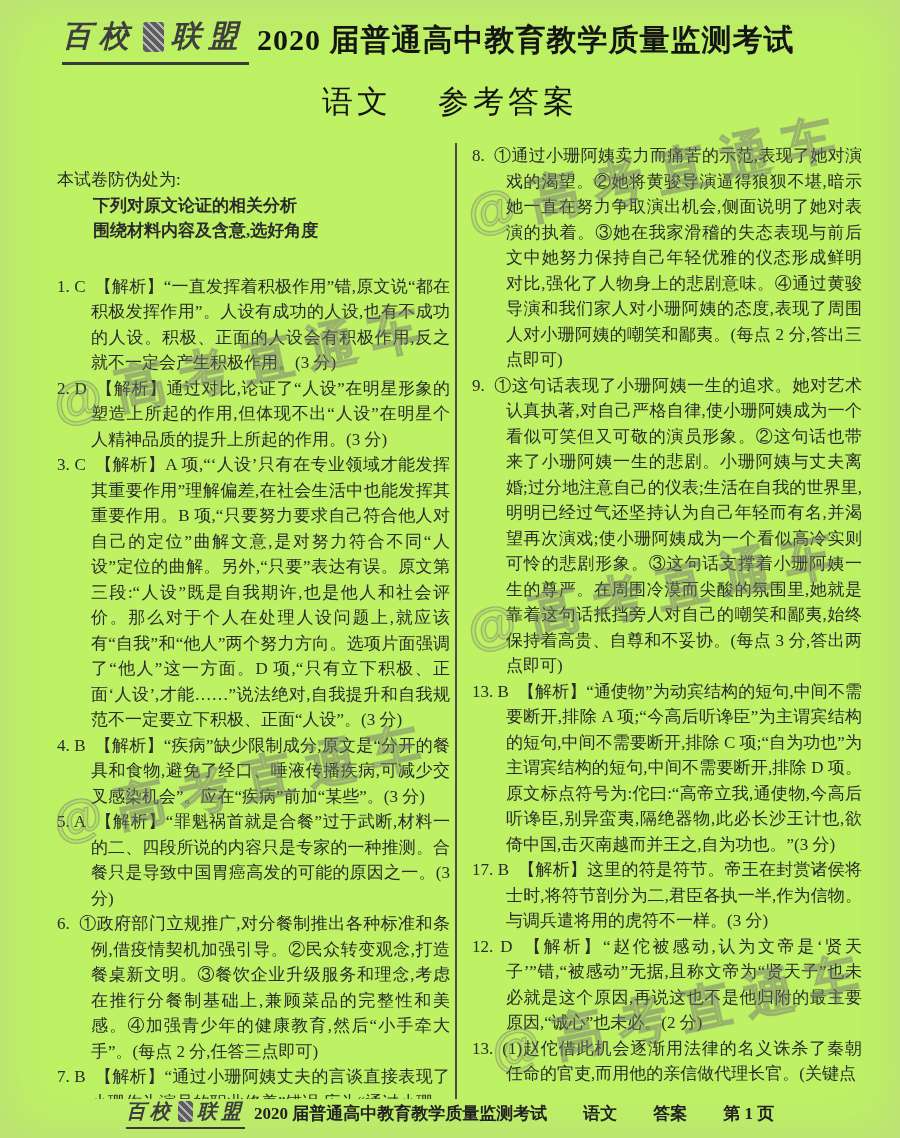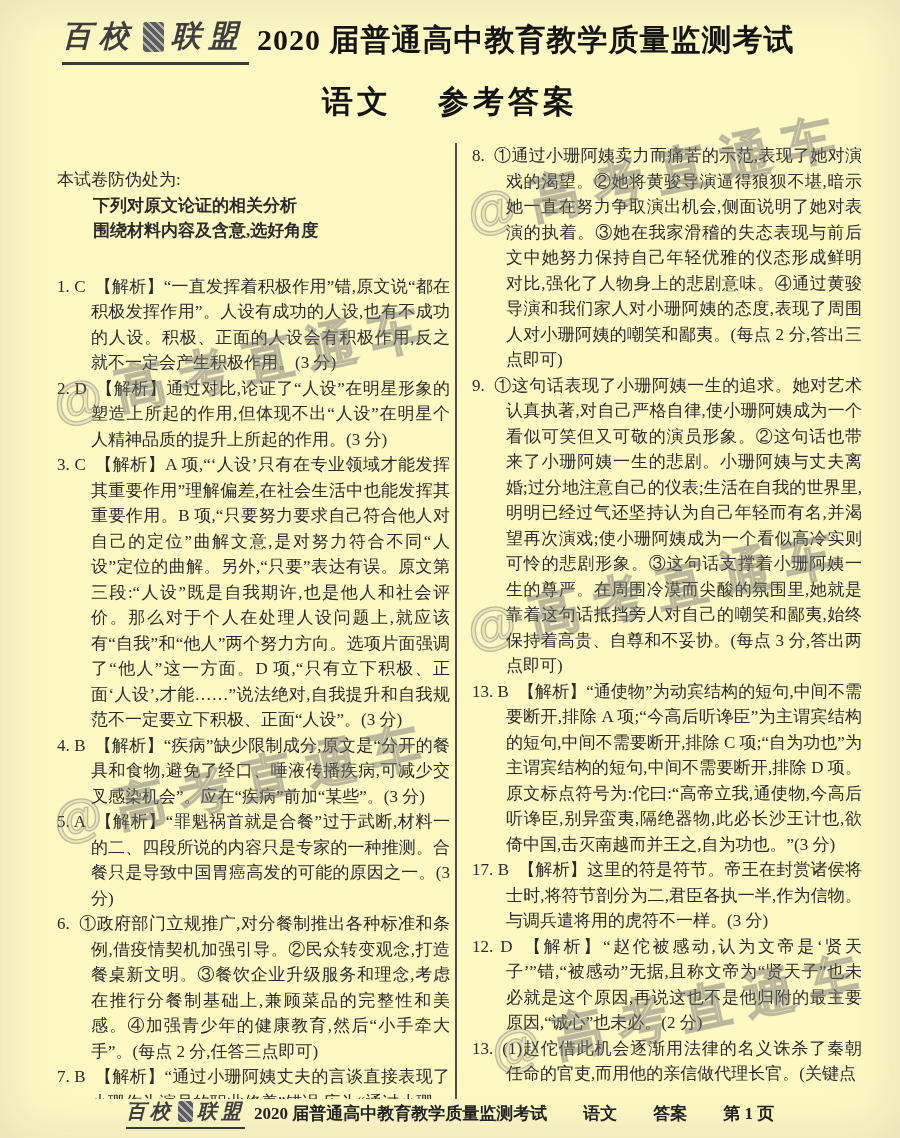--- a/index.html
+++ b/index.html
@@ -1,19 +1,19 @@
 <!DOCTYPE html>
 <html><head>
 <meta charset="utf-8">
 <style>
   * { margin:0; padding:0; box-sizing:border-box; }
   html,body { background:#e8e8e6; }
   .page {
     width:900px; height:1138px; position:relative; margin:0 auto;
-    background:#fef9c3;
+    background:#bef264;
     color:#2b2b2b;
     font-family:"Liberation Serif","DejaVu Serif",serif;
     overflow:hidden;
     box-shadow:inset 0 0 60px rgba(180,178,170,.35);
   }
   
   .header { display:flex; align-items:center; padding:16px 40px 0 62px; }
   .brand {
     display:inline-flex; align-items:center; gap:7px;
     font-weight:900; font-style:italic; font-size:30px; letter-spacing:7px;
@@ -25,21 +25,21 @@
     background:
       repeating-linear-gradient(45deg, rgba(250,250,248,.55) 0 2px, transparent 2px 6px),
       #5d5d5d;
     display:inline-block;
   }
   .main-title {
     font-size:30px; font-weight:900; letter-spacing:1px; color:#151515;
     margin-left:8px; white-space:nowrap;
   }
   .subtitle {
-    text-align:center; font-size:31px; font-weight:700; color:#141414;
+    text-align:center; font-size:31px; font-weight:400; color:#141414;
     margin-top:16px; letter-spacing:4px;
   }
   .subtitle .sub-gap { display:inline-block; width:46px; }
   
   .body { position:relative; display:flex; margin-top:20px; padding:0 46px 0 57px; height:956px; }
   .col { font-size:17px; line-height:25.5px; text-align:justify; overflow:hidden; height:100%; }
   .col-left  { width:393px; flex:none; }
   .divider   { width:2px; background:#4c4c4c; flex:none; margin-left:5px; }
   .col-right { width:390px; flex:none; margin-left:15px; }
   .intro { margin-top:24px; margin-bottom:30px; }

